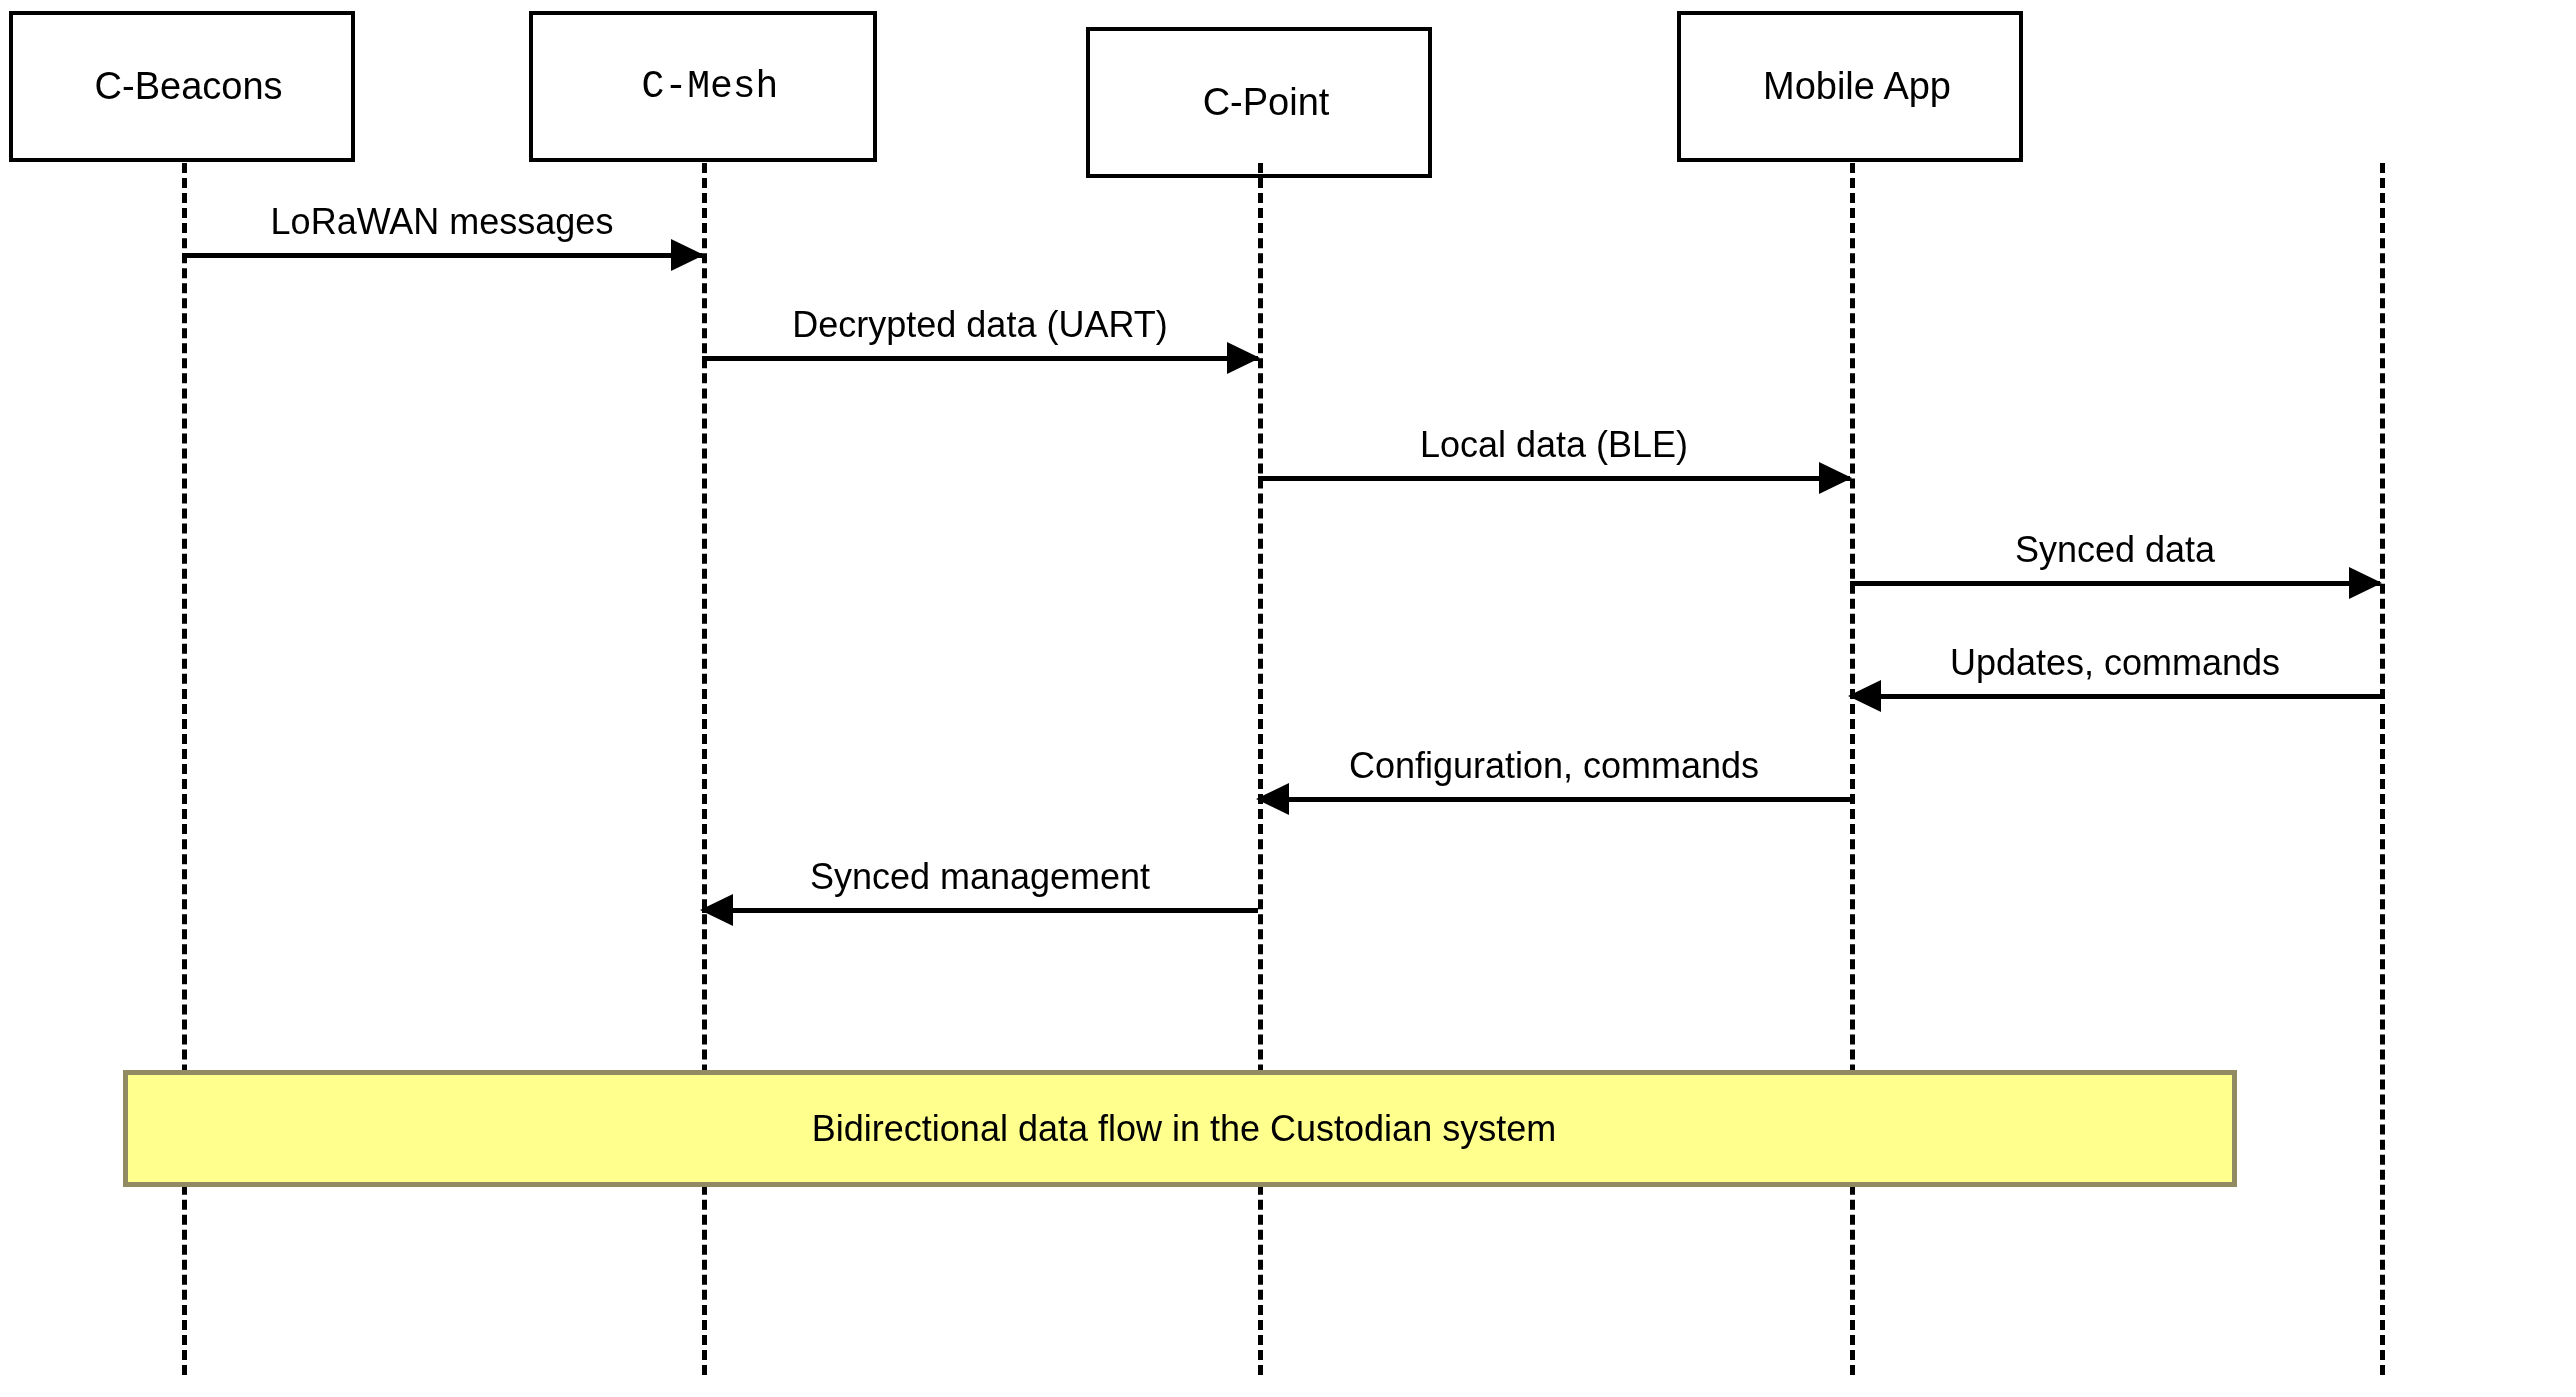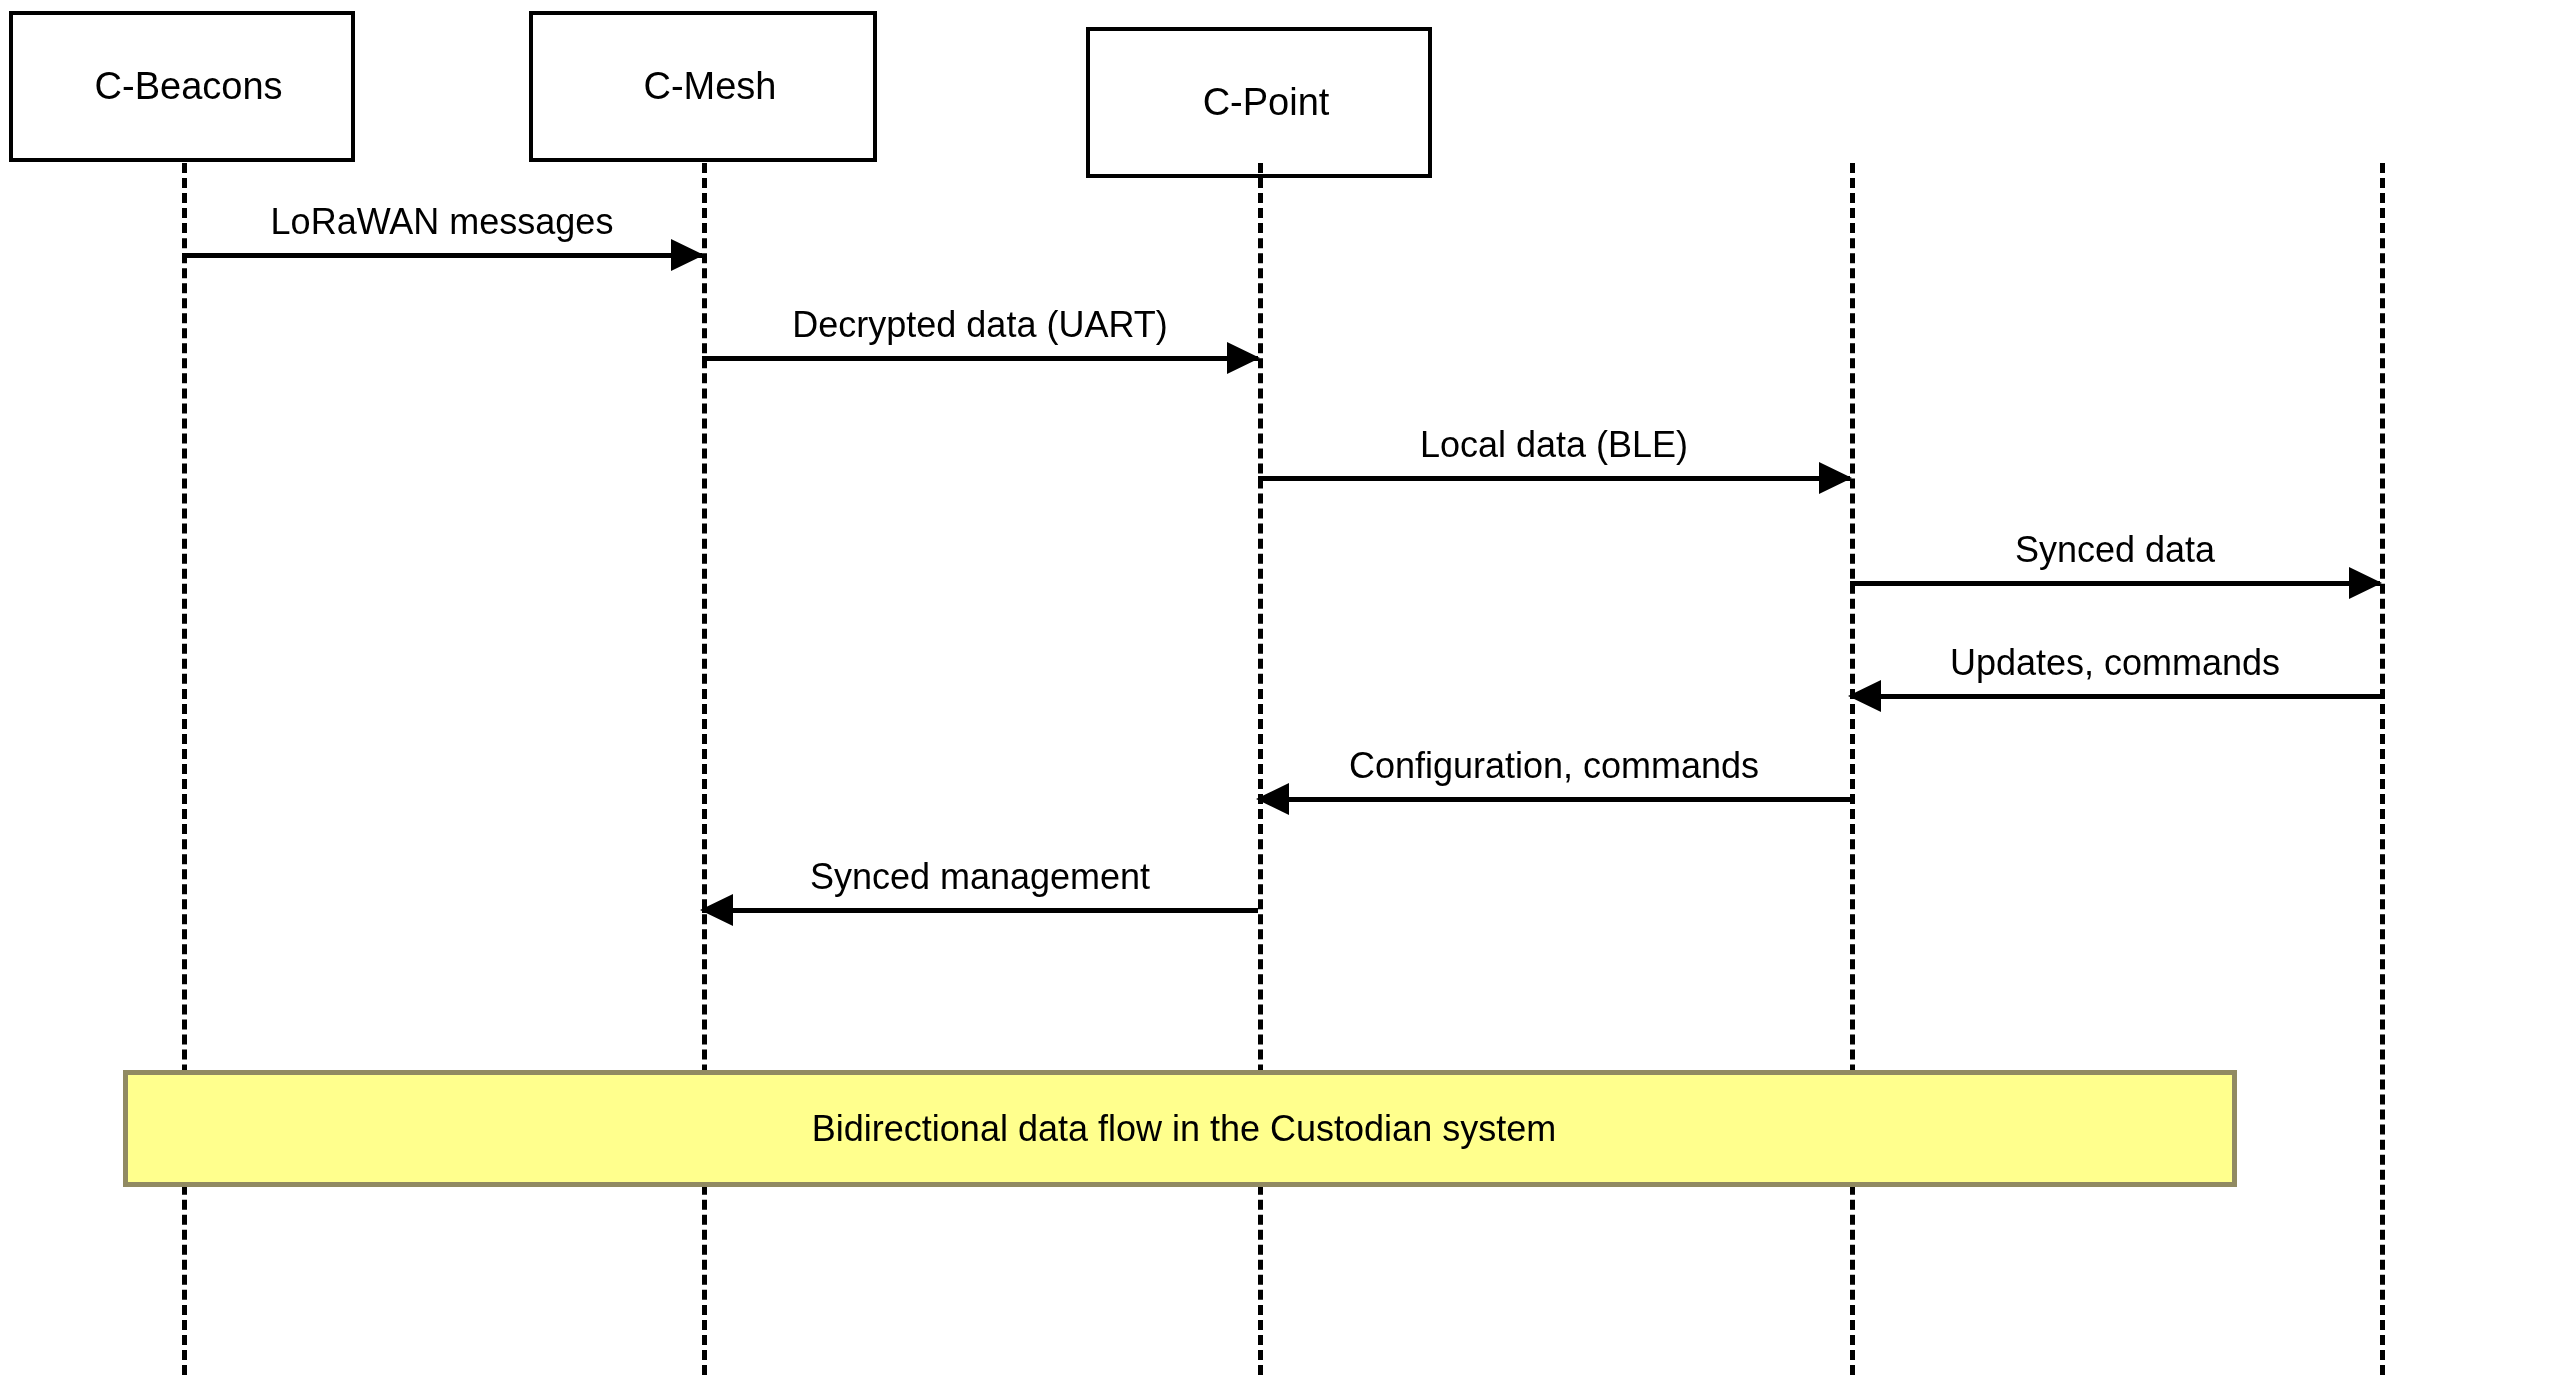--- a/index.html
+++ b/index.html
@@ -101,25 +101,28 @@
   }
 </style>
 </head>
 <body>
 
 <div id="diagram-root">
 
   <div class="participant-box" id="box-c-beacons" style="left: 8.6px; top: 11.2px; width: 346px; height: 151px;">
     <span class="participant-label">C-Beacons</span>
   </div>
-  <div class="participant-box" id="box-c-mesh" style="left: 529px; top: 11.2px; width: 348px; height: 151px;">
+  <div class="participant-box" id="box-c-mesh" style="left: 529px; top: 11.2px; width: 348px; height: 151px; font-family: Liberation Mono, monospace;">
     <span class="participant-label">C-Mesh</span>
   </div>
   <div class="participant-box" id="box-c-point" style="left: 1086px; top: 11.2px; width: 346px; height: 151px; margin-top: 16px;">
     <span class="participant-label">C-Point</span>
+  </div>
+  <div class="participant-box" id="box-mobile-app" style="left: 1677px; top: 11.2px; width: 346px; height: 151px;">
+    <span class="participant-label">Mobile App</span>
   </div>
 
   <div class="lifeline" id="lifeline-c-beacons" style="left: 182px; top: 163px; height: 1212px;"></div>
   <div class="lifeline" id="lifeline-c-mesh" style="left: 702px; top: 163px; height: 1212px;"></div>
   <div class="lifeline" id="lifeline-c-point" style="left: 1258px; top: 163px; height: 1212px;"></div>
   <div class="lifeline" id="lifeline-mobile-app" style="left: 1850px; top: 163px; height: 1212px;"></div>
   <div class="lifeline" id="lifeline-custodian-platform" style="left: 2380px; top: 163px; height: 1212px;"></div>
 
   <div class="message" id="msg-lorawan" style="left: 182px; width: 520px; top: 253px;">
     <span class="message-label">LoRaWAN messages</span>

